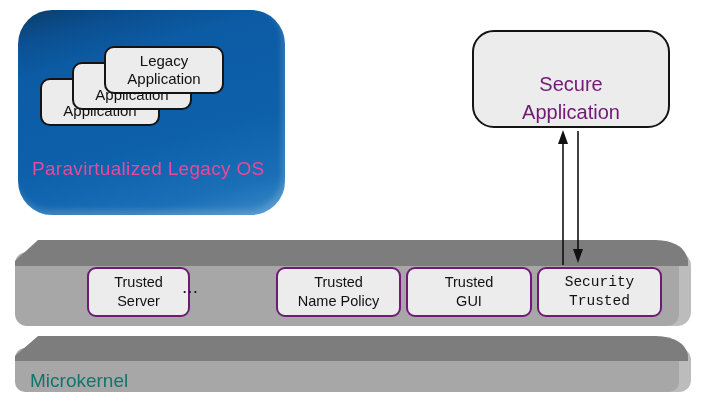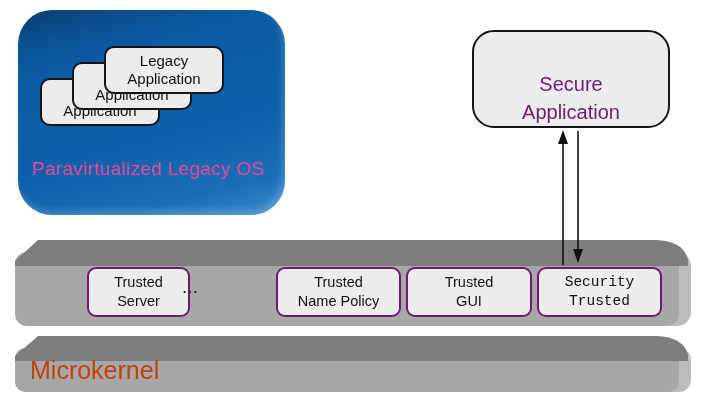--- a/index.html
+++ b/index.html
@@ -87,22 +87,22 @@
   .svc-policy { left: 493px; width: 125px; font-family: Liberation Mono, monospace; }
 
   .ellipsis {
     left: 158px; top: 276px; width: 64px;
     text-align: center;
     font-size: 19px; color: #1a1a1a;
     z-index: 5;
   }
 
   .microkernel-label {
-    left: 30px; top: 356px;
-    font-size: 25px; color: #c2410c;
+    left: 30px; top: 370px;
+    font-size: 19px; color: #0f766e;
     z-index: 5;
     white-space: nowrap;
   }
 </style>
 </head>
 <body>
 
 <div class="canvas">
 
   <svg class="abs slab-layer" width="703" height="407" viewBox="0 0 703 407" xmlns="http://www.w3.org/2000/svg">

